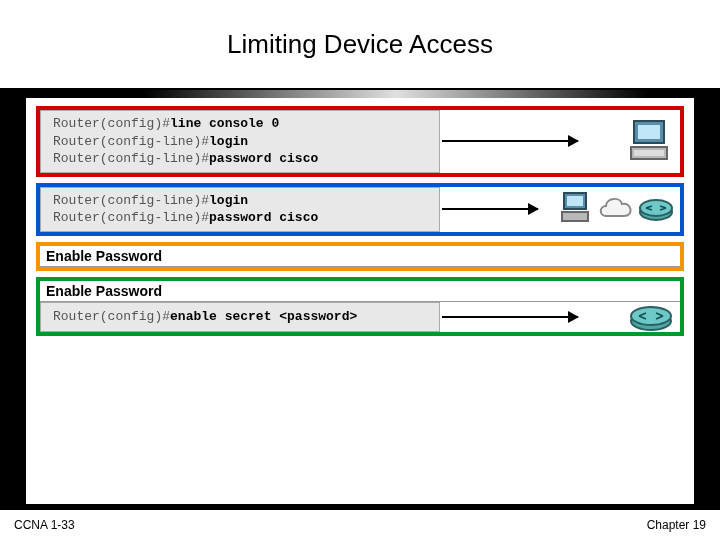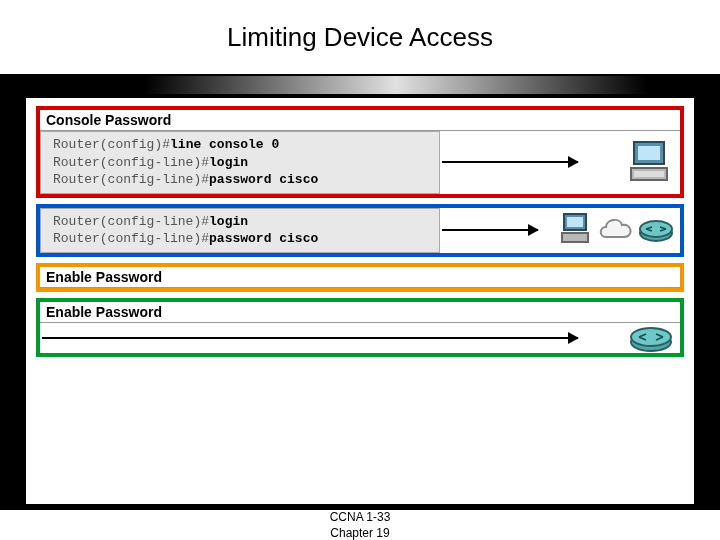--- a/index.html
+++ b/index.html
@@ -5,21 +5,21 @@
   * { margin: 0; padding: 0; box-sizing: border-box; }
   body {
     width: 720px;
     height: 540px;
     background: #000;
     font-family: Arial, sans-serif;
     position: relative;
     overflow: hidden;
   }
   .title-bar {
-    height: 76px;
+    height: 90px;
     background: #fff;
     display: flex;
     align-items: center;
     justify-content: center;
     border-bottom: 2px solid #000;
   }
   .title-bar h1 {
     font-size: 26px;
     font-weight: normal;
     color: #000;
@@ -110,35 +110,33 @@
     right: 0;
     height: 30px;
     background: #fff;
     display: flex;
     align-items: center;
     justify-content: space-between;
     padding: 0 14px;
     font-family: Arial, sans-serif;
     font-size: 12px;
     color: #000;
-    flex-direction: column;
   }
 </style>
 </head>
 <body>
 
 <div class="title-bar">
   <h1>Limiting Device Access</h1>
 </div>
 <div class="gradient-strip"></div>
 
 <div class="content-area">
 
   <div class="section sec-red">
-    <div class="section-header">Console Password</div>
     <div class="section-body">
       <div class="cmd-box">
         <div class="line"><span>Router(config)#</span><b>line console 0</b></div>
         <div class="line"><span>Router(config-line)#</span><b>login</b></div>
         <div class="line"><span>Router(config-line)#</span><b>password cisco</b></div>
       </div>
       <div class="arrow"></div>
       <div class="icon-col">
         <svg class="mini-icon" width="46" height="44" viewBox="0 0 46 44">
           <rect x="6" y="2" width="30" height="22" fill="#5a8da8" stroke="#2a4a5a" stroke-width="2"></rect>
@@ -175,20 +173,23 @@
     </div>
   </div>
 
   <div class="section sec-orange sec-narrow">
     <div class="section-header">Enable Password</div>
   </div>
 
   <div class="section sec-green sec-narrow">
     <div class="section-header">Enable Password</div>
     <div class="section-body">
+      <div class="cmd-box">
+        <div class="line"><span>Router(config)#</span><b>enable secret &lt;password&gt;</b></div>
+      </div>
       <div class="arrow"></div>
       <div class="icon-col">
         <svg class="mini-icon" width="46" height="30" viewBox="0 0 46 30">
           <ellipse cx="23" cy="19" rx="20" ry="9" fill="#4fa8a8" stroke="#2a6060" stroke-width="2"></ellipse>
           <ellipse cx="23" cy="14" rx="20" ry="9" fill="#6fc8c8" stroke="#2a6060" stroke-width="2"></ellipse>
           <path d="M11 14 l7 -3 M11 14 l7 3 M35 14 l-7 -3 M35 14 l-7 3" stroke="#125050" stroke-width="1.5"></path>
         </svg>
       </div>
     </div>
   </div>

